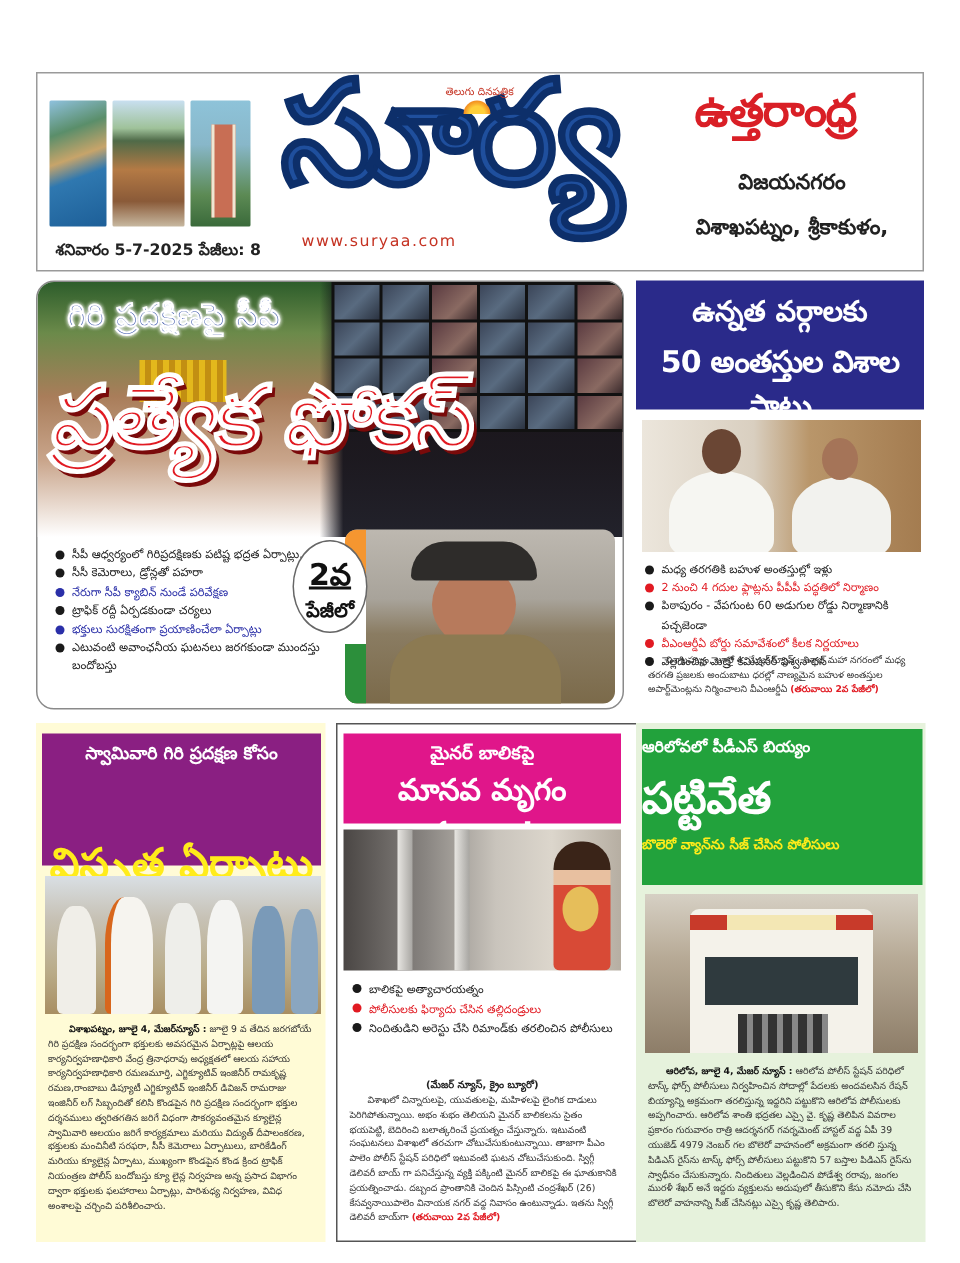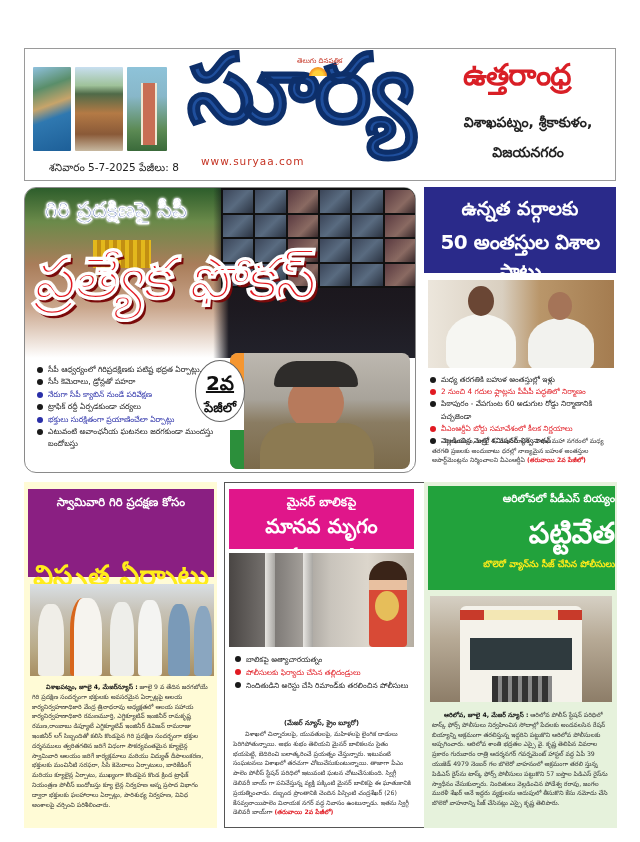--- a/index.html
+++ b/index.html
@@ -7,21 +7,21 @@
   body { font-family: "DejaVu Sans", sans-serif; position: relative; color: #111; }
 
   
   .masthead { position: absolute; left: 24px; top: 48px; width: 592px; height: 133px; border: 1px solid #9a9a9a; background: #fff; }
   .mast-photos { position: absolute; left: 8px; top: 18px; display: flex; gap: 4px; }
   .mast-photo { height: 84px; border-radius: 1px; }
   .ph-beach { width: 38px; background: linear-gradient(160deg, #8fc1de 0%, #5a8e6a 25%, #c7a46a 45%, #2f78b0 60%, #1d5f98 100%); }
   .ph-dam { width: 48px; background: linear-gradient(180deg, #c8dff0 0%, #9fc29a 22%, #4f6a48 32%, #b47a45 55%, #8a5a38 80%, #c7b8a0 100%); }
   .ph-tower { width: 40px; background: linear-gradient(180deg, #8ec3d9 0%, #88b7c9 35%, #5c8a54 75%, #3a6a3a 100%); position: relative; }
   .ph-tower::after { content: ""; position: absolute; left: 14px; top: 16px; width: 12px; height: 62px; background: #c86e54; border-left: 2px solid #efe6d2; border-right: 2px solid #efe6d2; }
-  .mast-date { position: absolute; left: 24px; top: 112px; font-size: 10.5px; font-weight: normal; color: #222; }
+  .mast-date { position: absolute; left: 12px; top: 112px; font-size: 10.5px; font-weight: bold; color: #222; }
   .logo { position: absolute; left: 162px; top: 2px; width: 250px; height: 126px; }
   .logo-text { position: absolute; left: 0; top: -10px; font-family: "DejaVu Serif", serif; font-weight: bold; font-size: 96px; color: #1f4f9d; letter-spacing: -4px; -webkit-text-stroke: 2px #0d2f6a; line-height: 1; }
   .logo-tag { position: absolute; left: 110px; top: 6px; font-size: 7px; color: #c53323; }
   .logo-sun { position: absolute; left: 122px; top: 16px; width: 18px; height: 9px; border-radius: 18px 18px 0 0; background: radial-gradient(circle at 50% 100%, #ffcf3a 40%, #f28b1e 70%); }
   .logo-url { position: absolute; left: 14px; top: 104px; font-size: 10.5px; color: #c53323; letter-spacing: 1px; }
   .region-title { position: absolute; left: 438px; top: 8px; font-size: 30px; font-weight: bold; color: #d91f26; letter-spacing: -1px; }
   .region-sub { position: absolute; left: 418px; top: 58px; width: 170px; text-align: center; font-size: 14px; font-weight: bold; color: #222; line-height: 30px; }
 
   
   .lead { position: absolute; left: 24px; top: 187px; width: 392px; height: 286px; border: 1px solid #8a8a8a; border-radius: 12px; overflow: hidden; background: #fff; }
@@ -84,21 +84,21 @@
   .crime-photo { position: absolute; left: 4px; top: 70px; width: 185px; height: 94px; background: linear-gradient(90deg, #4a4644 0%, #8a8682 30%, #c9c4bc 55%, #dcd6cc 75%, #b6aea2 100%); overflow: hidden; }
   .bar { position: absolute; top: 0; width: 10px; height: 94px; background: linear-gradient(90deg, #e8e6e2, #a8a6a2); }
   .girl { position: absolute; left: 140px; top: 8px; width: 38px; height: 86px; border-radius: 18px 18px 4px 4px; background: linear-gradient(180deg, #3a2418 0 22%, #e8c0a0 22% 34%, #d84a36 34% 100%); }
   .teddy { position: absolute; left: 146px; top: 38px; width: 24px; height: 30px; border-radius: 50%; background: #e6be5a; }
   .col2-bullets { position: absolute; left: 8px; top: 170px; width: 180px; list-style: none; font-size: 7.4px; line-height: 13px; }
   .col2-bullets li { position: relative; padding-left: 13px; }
   .col2-bullets li::before { content: ""; position: absolute; left: 2px; top: 3px; width: 6px; height: 6px; border-radius: 50%; background: currentColor; }
   .col2-byline { position: absolute; left: 0; top: 236px; width: 193px; text-align: center; font-size: 6.6px; font-weight: bold; color: #222; }
   .col2-body { position: absolute; left: 8px; top: 246px; width: 180px; font-size: 6.2px; line-height: 9.8px; color: #333; text-indent: 12px; }
 
-  .green-banner { position: absolute; left: 4px; top: 4px; width: 187px; height: 104px; background: #22a23c; text-align: right; color: #fff; }
+  .green-banner { position: absolute; left: 4px; top: 4px; width: 187px; height: 104px; background: #22a23c; text-align: left; color: #fff; }
   .green-banner .k { margin-top: 6px; font-size: 10.5px; font-weight: bold; }
   .green-banner .h { font-size: 29px; font-weight: bold; line-height: 52px; }
   .green-banner .s { font-size: 9px; font-weight: bold; color: #ffec1a; }
   .van-photo { position: absolute; left: 6px; top: 114px; width: 182px; height: 106px; background: linear-gradient(180deg, #d6d0c4 0%, #b7aa96 40%, #8d7d68 100%); overflow: hidden; }
   .van { position: absolute; left: 30px; top: 10px; width: 122px; height: 96px; background: #f4f2ea; border-radius: 6px 6px 0 0; }
   .van-strip { position: absolute; left: 30px; top: 14px; width: 122px; height: 10px; background: linear-gradient(90deg, #c83a2a 0 20%, #f3e7b4 20% 80%, #c83a2a 80%); }
   .van-glass { position: absolute; left: 40px; top: 42px; width: 102px; height: 32px; background: #2f3a3e; }
   .van-grill { position: absolute; left: 62px; top: 80px; width: 60px; height: 26px; background: repeating-linear-gradient(90deg, #333 0 6px, #888 6px 10px); }
   .col3-body { position: absolute; left: 8px; top: 228px; width: 180px; font-size: 6.2px; line-height: 9.8px; color: #333; text-indent: 12px; }
   .dateline { font-weight: bold; color: #111; }
@@ -114,22 +114,22 @@
   </div>
   <div class="mast-date">శనివారం 5-7-2025  పేజీలు: 8</div>
   <div class="logo">
     <div class="logo-text">సూర్య</div>
     <div class="logo-tag">తెలుగు దినపత్రిక</div>
     <div class="logo-sun"></div>
     <div class="logo-url">www.suryaa.com</div>
   </div>
   <div class="region-title">ఉత్తరాంధ్ర</div>
   <div class="region-sub">
+    <div>విజయనగరం</div>
     <div>విశాఖపట్నం, శ్రీకాకుళం,</div>
-    <div>విజయనగరం</div>
   </div>
 </div>
 
 <div class="lead">
   <div class="lead-photo"></div>
   <div class="cctv-grid">
     <span></span>
       <span></span>
       <span></span>
       <span></span>

